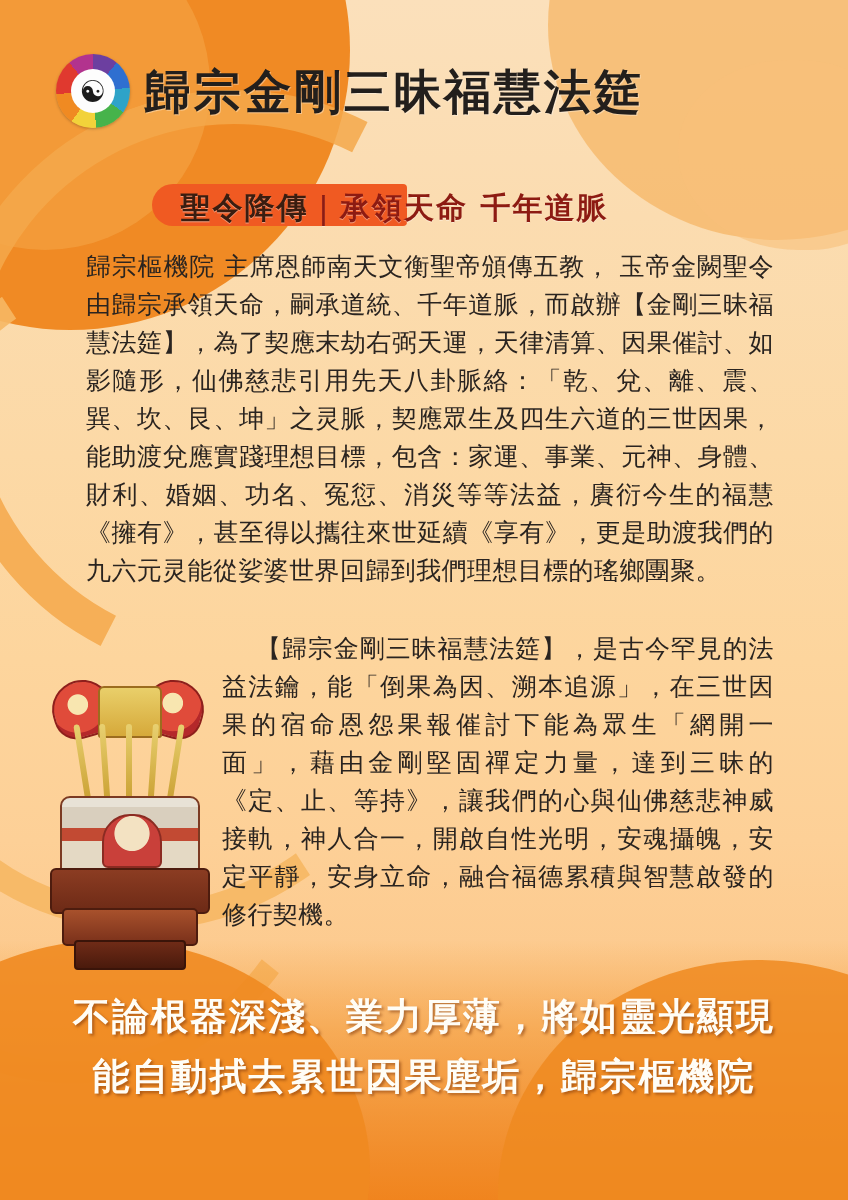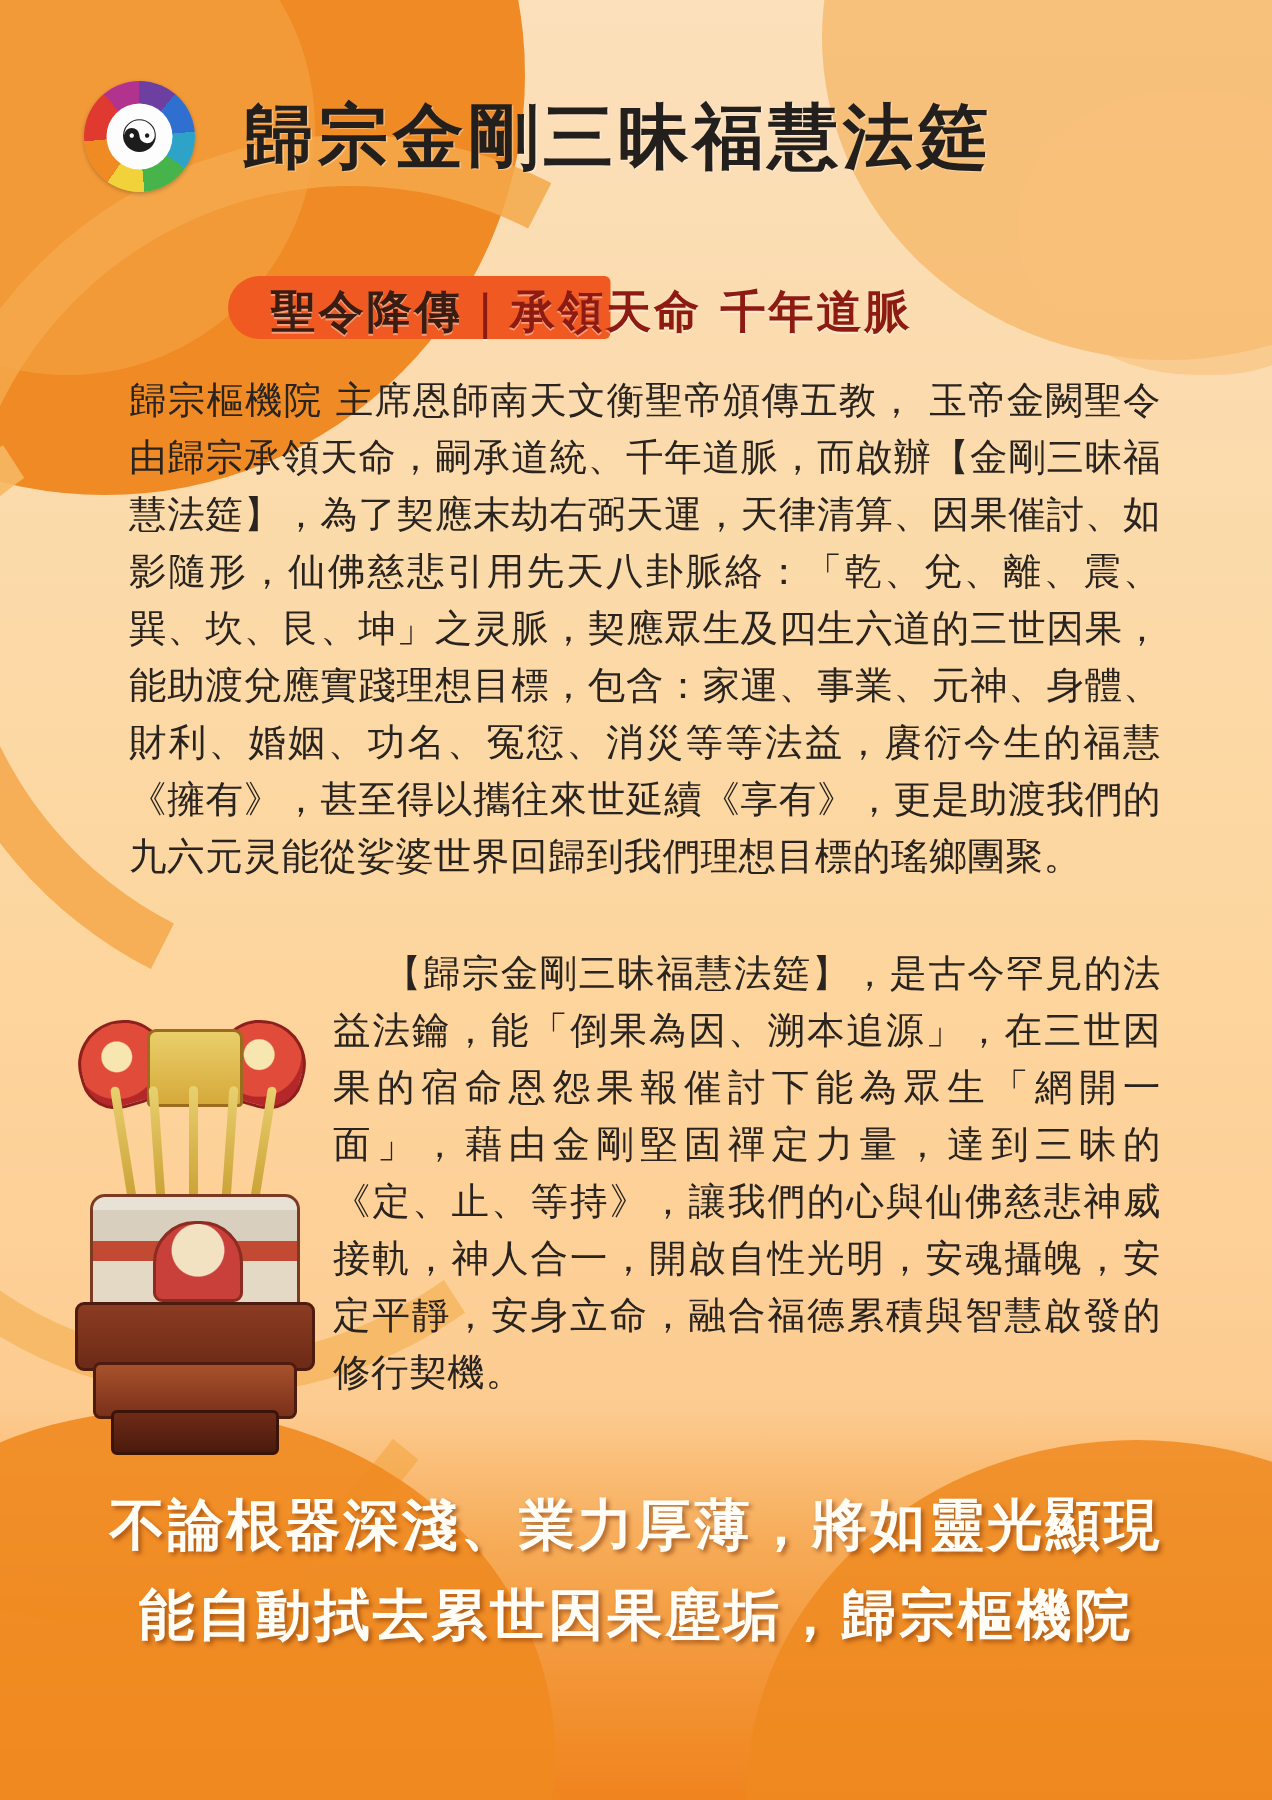--- a/index.html
+++ b/index.html
@@ -175,21 +175,21 @@
     height: 74px;
     display: flex;
     align-items: center;
     justify-content: center;
     z-index: 2;
     font-size: 30px;
     color: #1c1c1c;
     font-family: "DejaVu Sans", sans-serif;
   }
   .title {
-    margin-left: 32px;
+    margin-left: 14px;
     font-size: 47px;
     line-height: 1;
     letter-spacing: 3px;
     font-weight: 700;
     color: #231f1c;
     font-family: "DejaVu Serif", "Liberation Serif", serif;
     text-shadow: 1px 1px 0 rgba(255,255,255,.35);
   }
 
   

